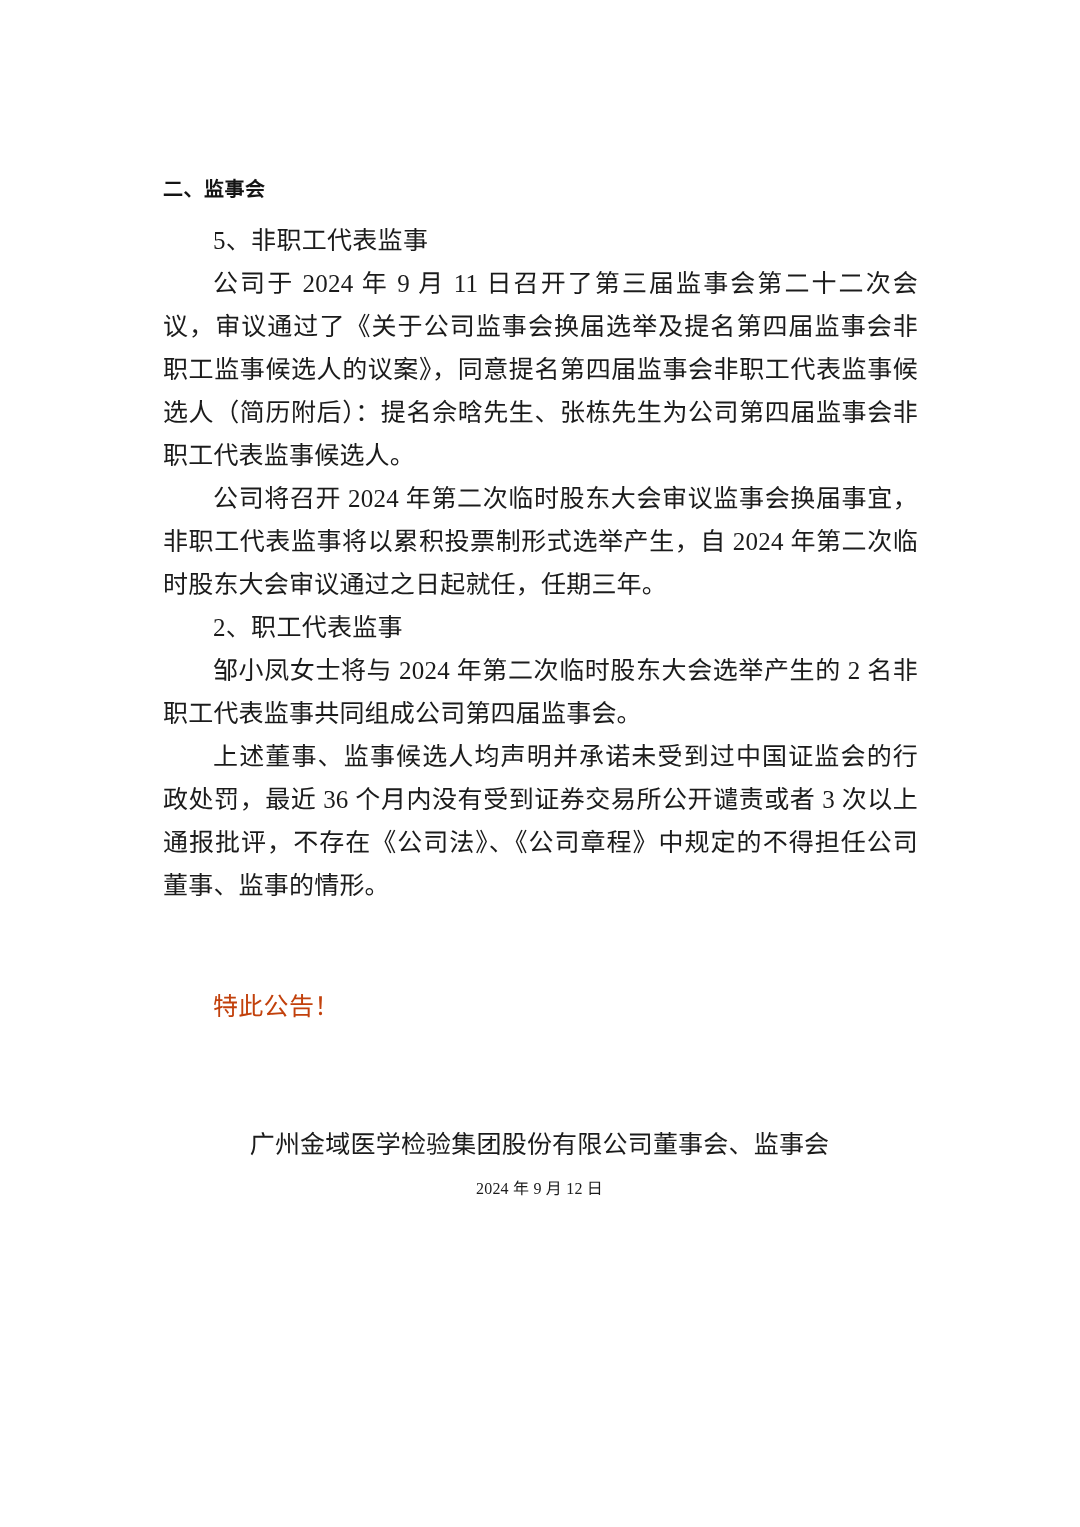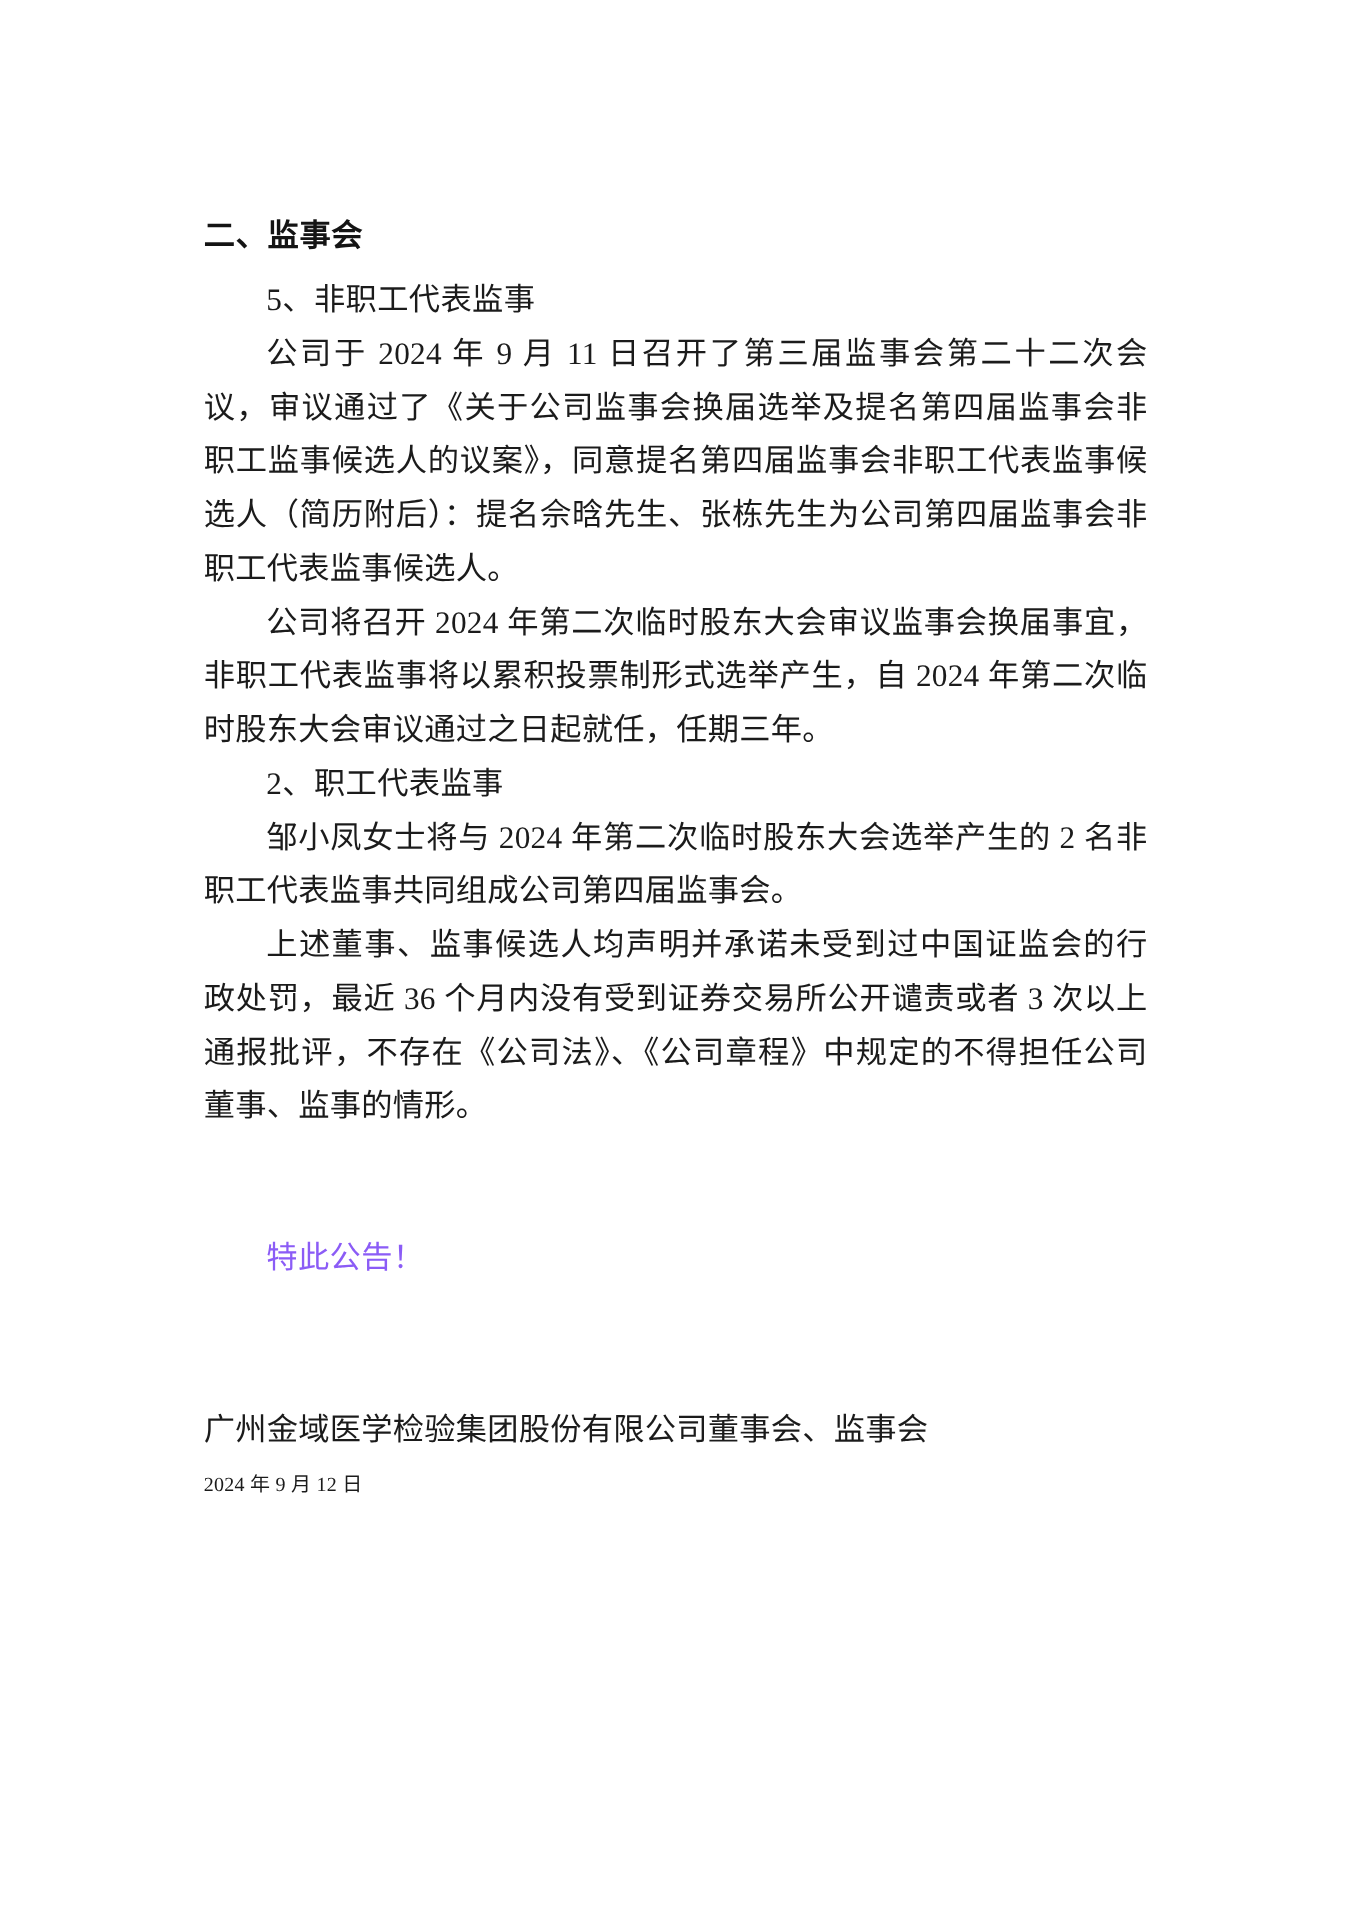--- a/index.html
+++ b/index.html
@@ -23,21 +23,21 @@
     box-sizing: border-box;
     overflow: hidden;
   }
   .content {
     position: absolute;
     left: 163px;
     top: 168px;
     width: 755px;
   }
   .section-heading {
-    font-size: 25px;
+    font-size: 20px;
     font-weight: bold;
     line-height: 43px;
     letter-spacing: 0.5px;
     margin: 0 0 8px 0;
     color: #141414;
   }
   .sub-heading {
     font-size: 25px;
     font-weight: normal;
     line-height: 43px;
@@ -55,30 +55,30 @@
     text-justify: inter-ideograph;
     letter-spacing: 0.2px;
     color: #1b1b1b;
   }
   .notice-line {
     font-size: 25px;
     line-height: 43px;
     margin: 0;
     text-indent: 50px;
     letter-spacing: 0.3px;
-    color: #8b5cf6;
+    color: #c2410c;
   }
   .spacer-pre-notice {
     height: 78px;
   }
   .spacer-post-notice {
     height: 95px;
   }
   .signature-block {
-    text-align: left;
+    text-align: center;
     padding-right: 2px;
   }
   .signature-org {
     font-size: 25px;
     line-height: 44px;
     margin: 0;
     letter-spacing: 0.2px;
     color: #1b1b1b;
   }
   .signature-date {

